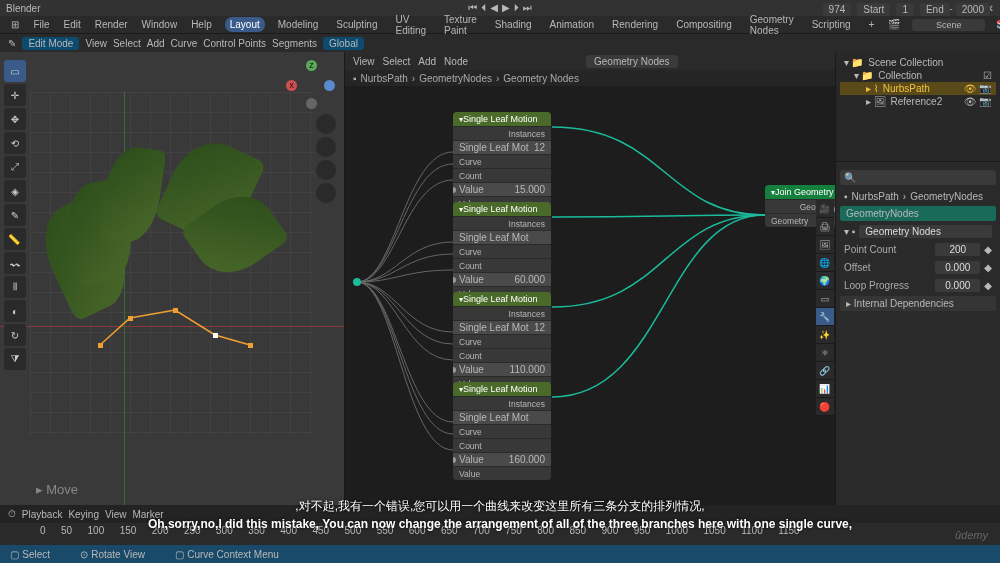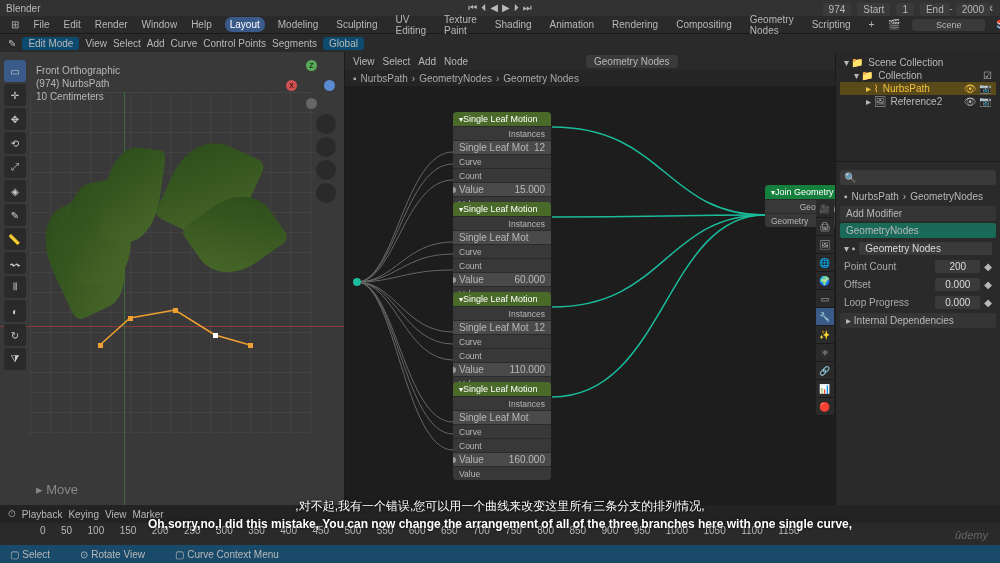--- a/index.html
+++ b/index.html
@@ -142,25 +142,20 @@
   <div class="curve">
    <svg width="160" height="50">
     <polyline points="0,35 30,8 75,0 115,25 150,35" stroke="#f0a030" stroke-width="1.5" fill="none"></polyline>
     <rect x="-2" y="33" width="5" height="5" fill="#f0a030"></rect>
     <rect x="28" y="6" width="5" height="5" fill="#f0a030"></rect>
     <rect x="73" y="-2" width="5" height="5" fill="#f0a030"></rect>
     <rect x="113" y="23" width="5" height="5" fill="#fff"></rect>
     <rect x="148" y="33" width="5" height="5" fill="#f0a030"></rect>
    </svg>
   </div>
-  <div class="vp-info">
-   <div>Front Orthographic</div>
-   <div>(974) NurbsPath</div>
-   <div>10 Centimeters</div>
-  </div>
   <div class="vp-tools">
    <div class="t active">▭</div>
    <div class="t">✛</div>
    <div class="t">✥</div>
    <div class="t">⟲</div>
    <div class="t">⤢</div>
    <div class="t">◈</div>
    <div class="t">✎</div>
    <div class="t">📏</div>
    <div class="t">〰</div>
@@ -326,21 +321,20 @@
         </div>
   </div>
   <div class="props">
    <div style="margin:4px 0"><input style="width: 100%; background: rgb(58, 58, 58); border: none; padding: 2px 4px; border-radius: 3px; color: rgb(170, 170, 170);" placeholder="🔍"></div>
    <div class="prop-row">
           <span>▪</span>
           <span>NurbsPath</span>
           <span>›</span>
           <span>GeometryNodes</span>
         </div>
-   <div class="prop-head">Add Modifier</div>
    <div class="prop-head gn"><span>GeometryNodes</span></div>
    <div class="prop-row">
           <span>▾ ▪</span>
           <span class="val" style="flex:1;text-align:left">Geometry Nodes</span>
         </div>
    <div class="prop-row">
           <span class="lbl">Point Count</span>
           <span class="val">200</span>
           <span>◆</span>
         </div>

